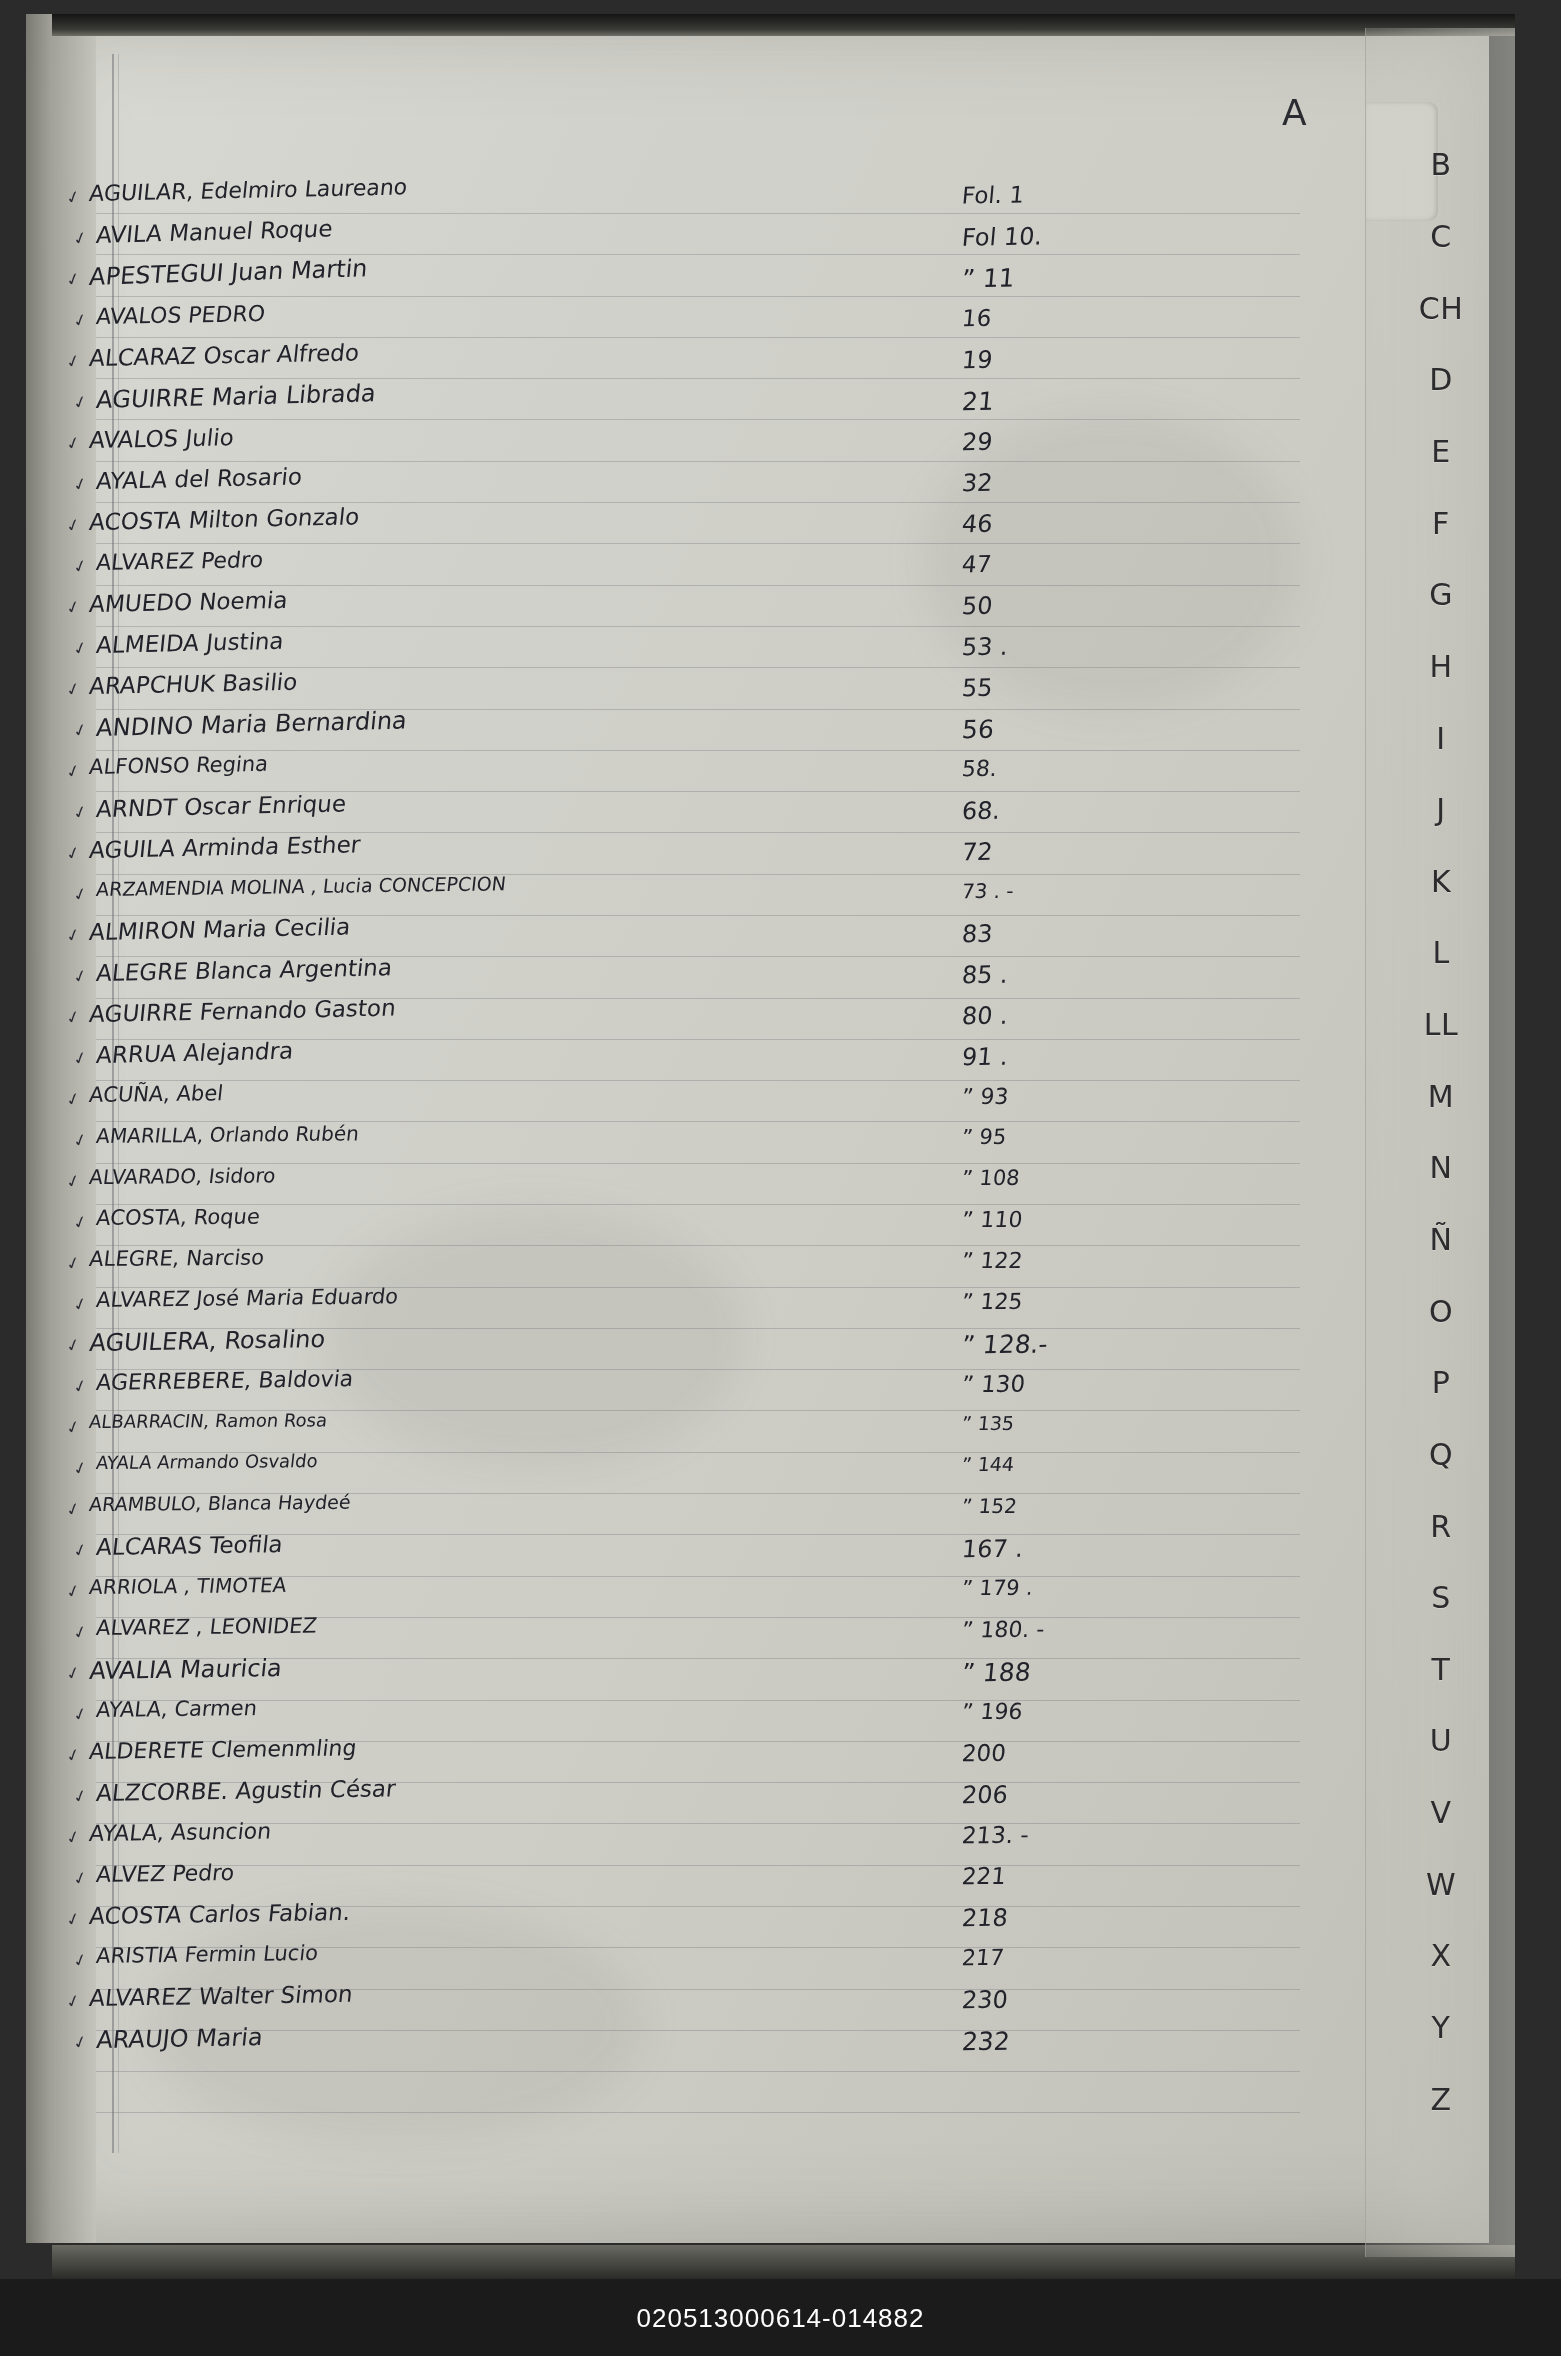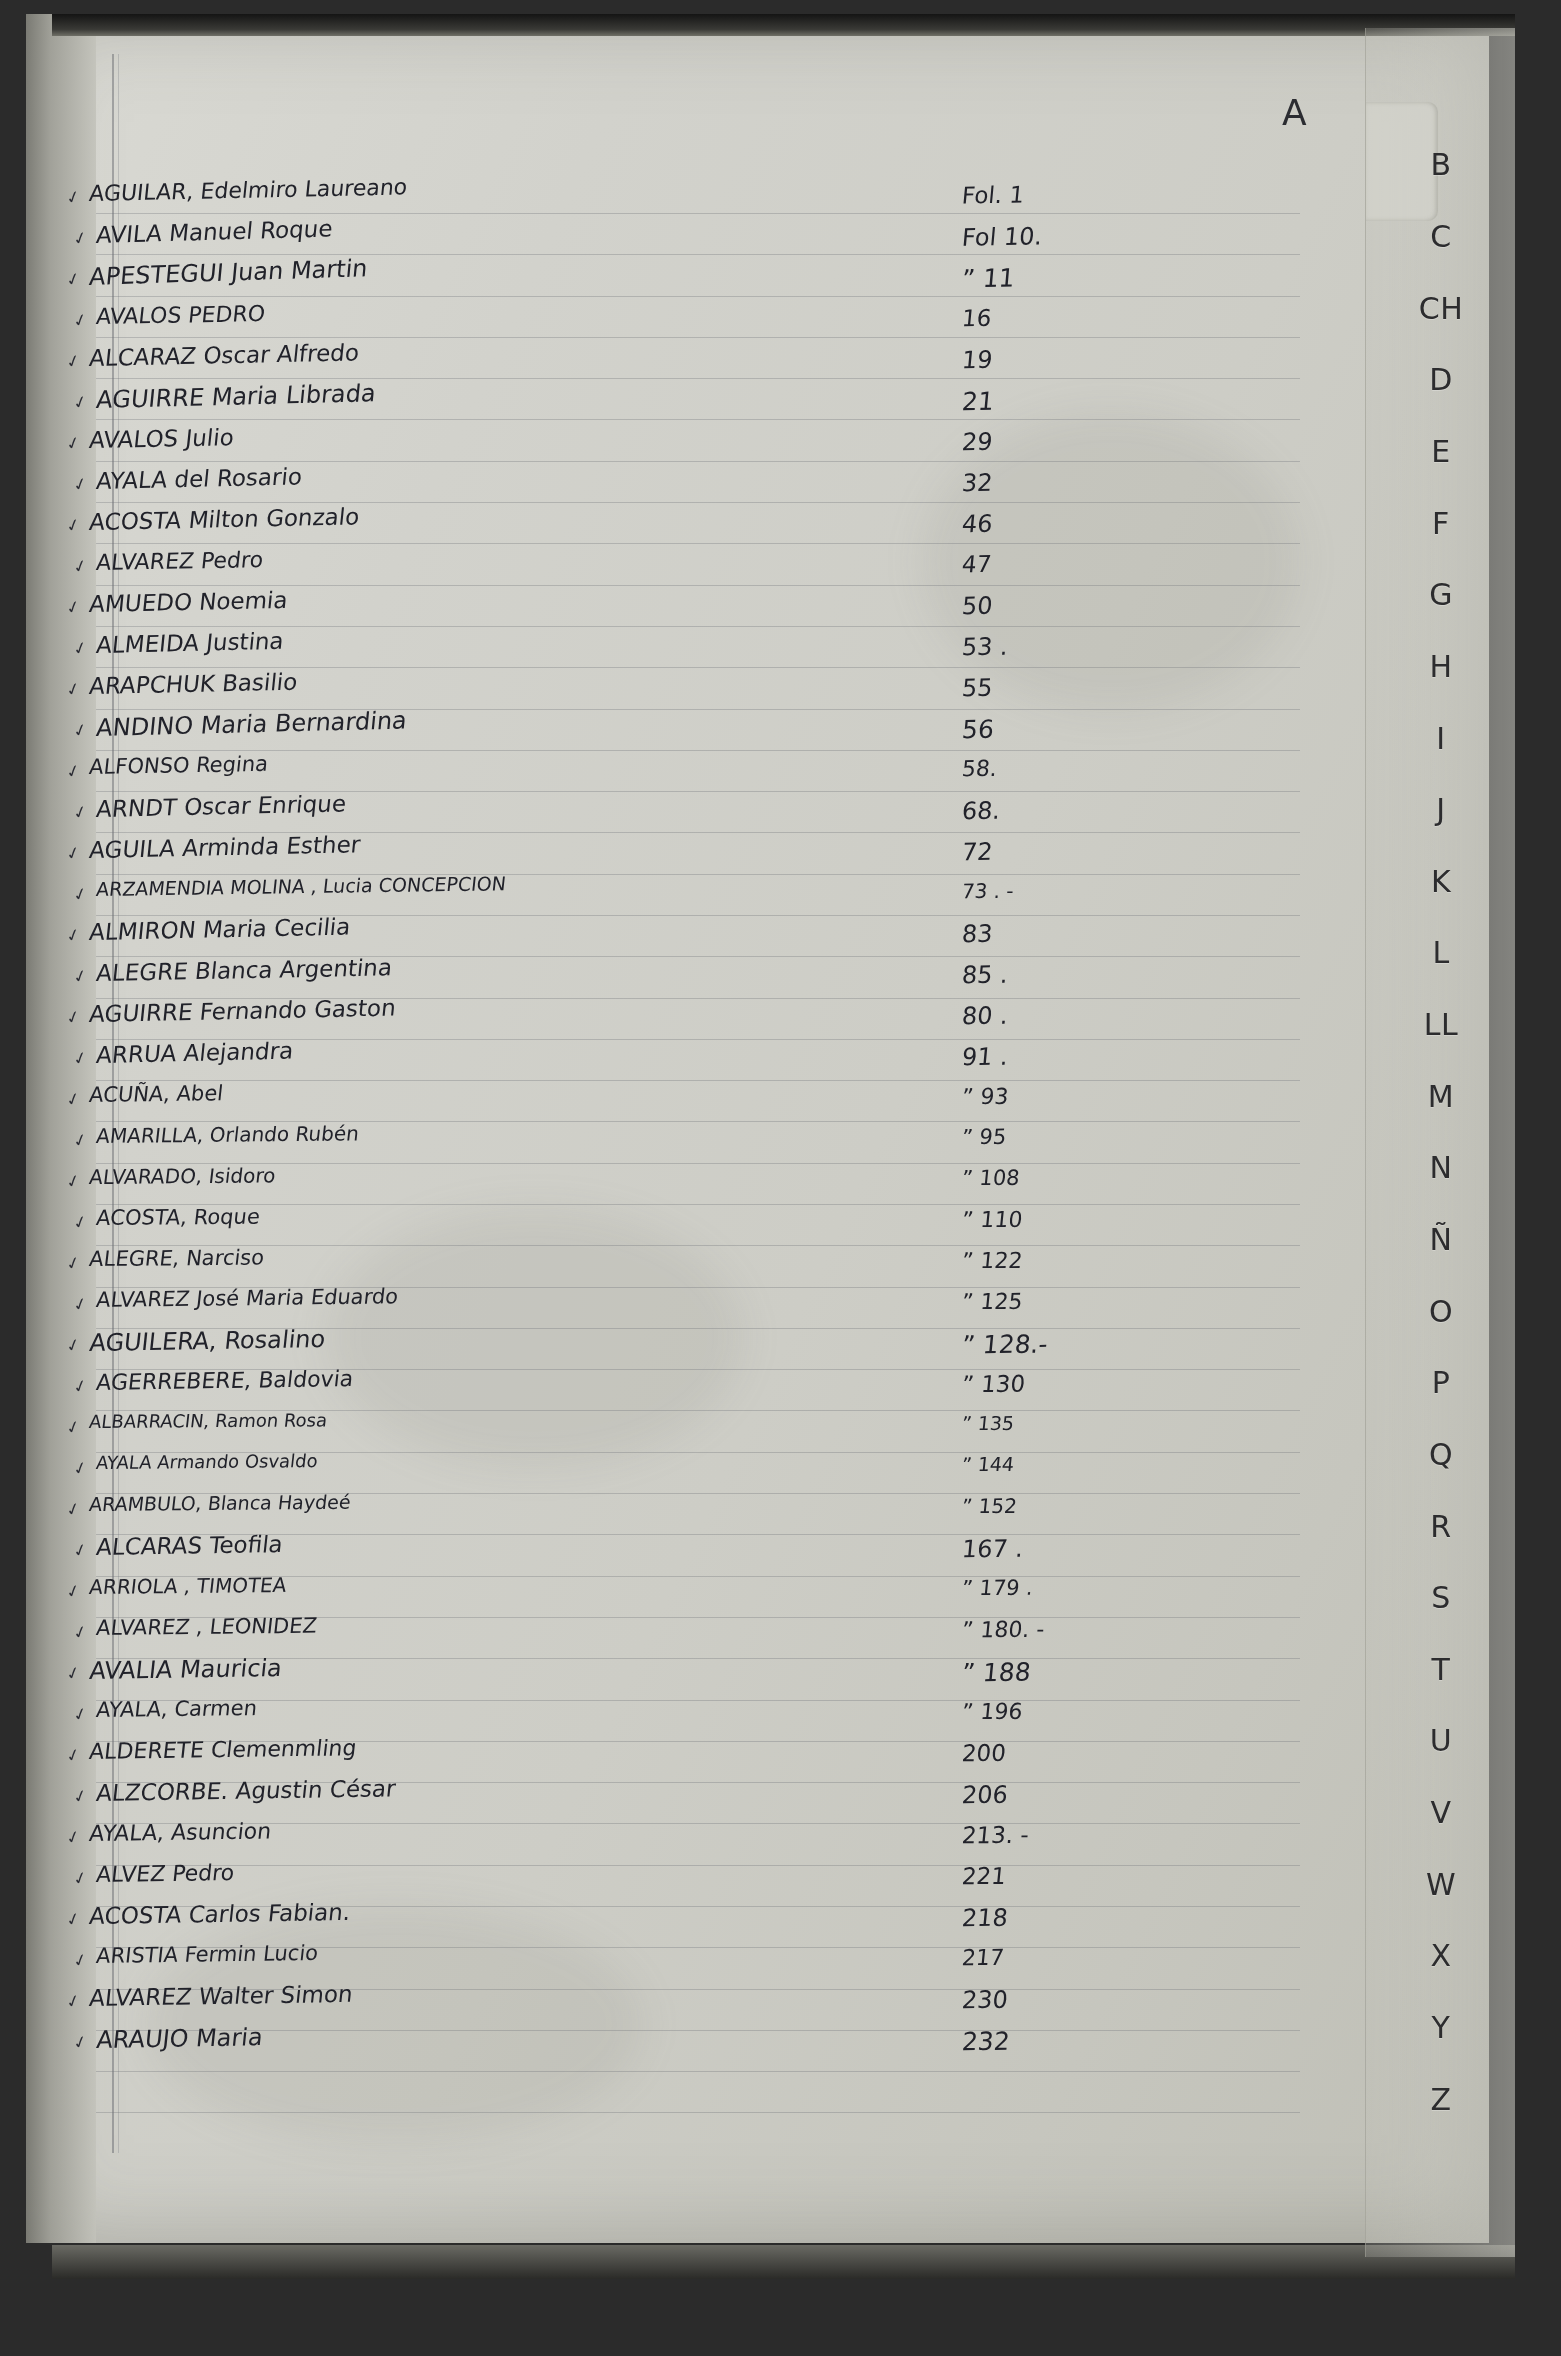--- a/index.html
+++ b/index.html
@@ -417,14 +417,15 @@
           <span class="fo" style="left:874px;top:1px;font-size:24px;transform:rotate(-0.54deg) skewX(-6deg);">230</span>
         </div>
         <div class="entry" style="left:69px;top:2012px">
           <span class="tick">✓</span>
           <span class="nm" style="font-size:24px;transform:rotate(-1deg) skewX(-7deg);">ARAUJO Maria</span>
           <span class="fo" style="left:867px;top:1px;font-size:25px;transform:rotate(-0.6deg) skewX(-6deg);">232</span>
         </div>
       </div>
   </div>
 
+  <div class="caption">020513000614-014882</div>
 </div>
 
 
 </body></html>

